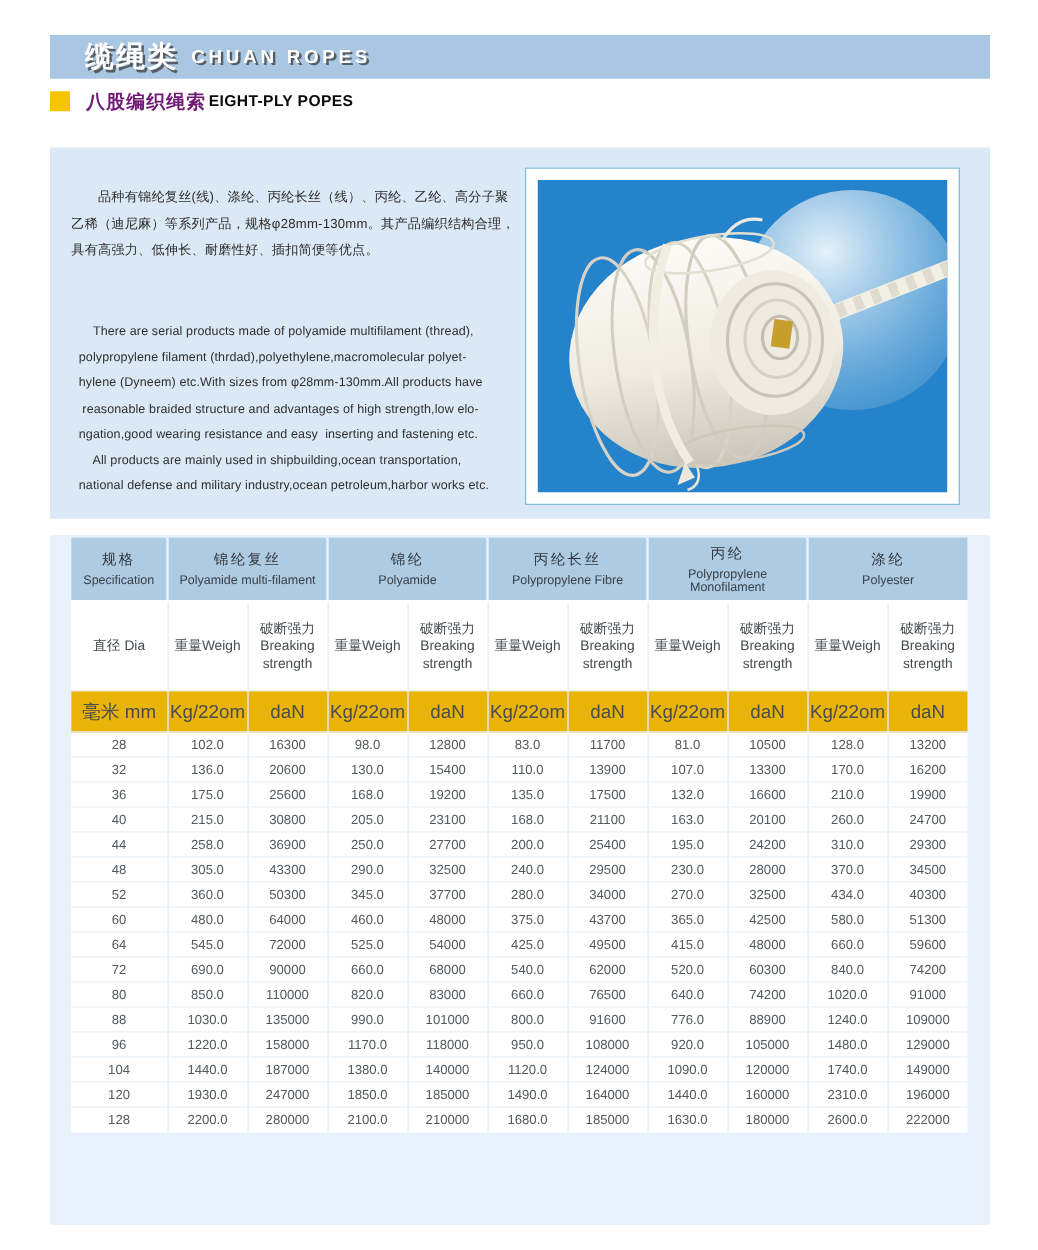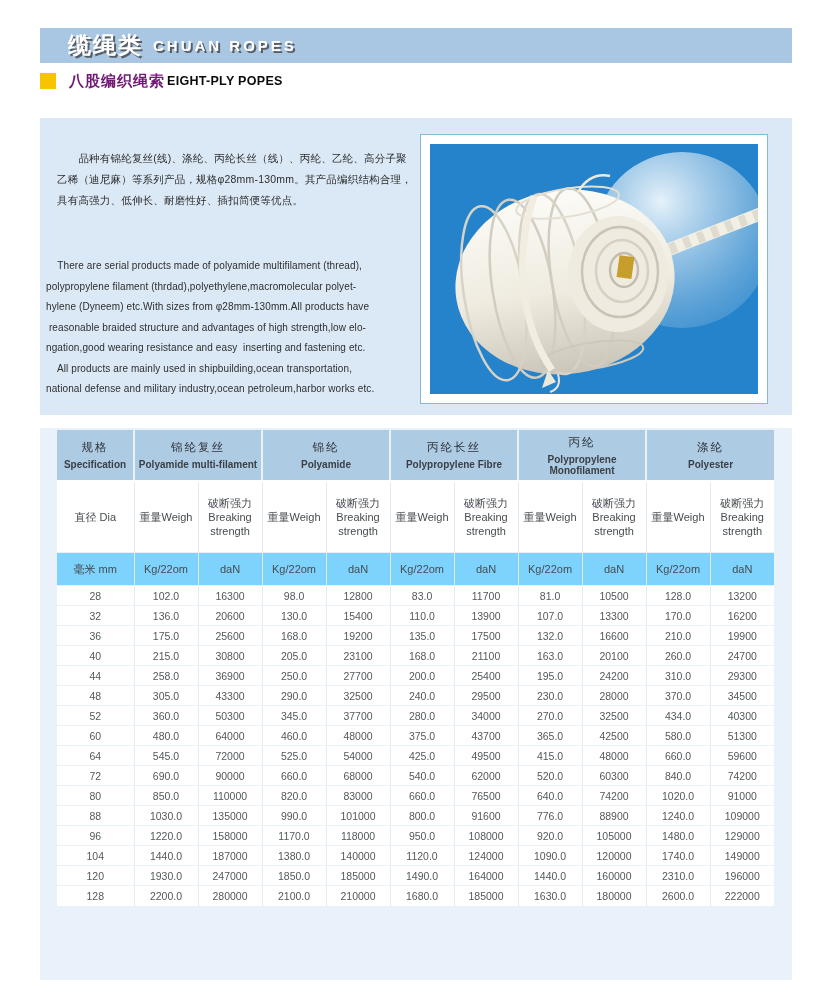--- a/index.html
+++ b/index.html
@@ -17,43 +17,43 @@
   
   .section{position:absolute;left:40px;top:71px;width:752px;height:20px;display:flex;align-items:center;}
   .section .sq{width:16px;height:16px;background:#f8c301;margin-right:13px;}
   .section .s-zh{font-size:15px;font-weight:bold;color:#701a75;letter-spacing:1px;}
   .section .s-en{font-size:12.5px;font-weight:bold;color:#0b0b0b;margin-left:2px;letter-spacing:0.3px;}
 
   
   .panel-intro{position:absolute;left:40px;top:118px;width:752px;height:297px;background:#dbe9f6;}
   .intro-zh{position:absolute;left:17px;top:18px;width:378px;white-space:pre;
             font-size:10.5px;line-height:21px;letter-spacing:0.2px;color:#2c2c2c;margin-top:12px;}
-  .intro-en{position:absolute;left:6px;top:138px;width:370px;white-space:pre;
+  .intro-en{position:absolute;left:23px;top:138px;width:370px;white-space:pre;
             font-size:10px;line-height:20.5px;letter-spacing:0.1px;color:#2e2e2e;}
 
   
   .photo-frame{position:absolute;left:380px;top:16px;width:328px;height:250px;background:#ffffff;
                border:1px solid #85bad6;padding:9px;}
   .photo-frame svg{display:block;}
 
   
   .panel-table{position:absolute;left:40px;top:428px;width:752px;height:552px;background:#e9f2fa;}
   table.spec{border-collapse:collapse;table-layout:fixed;width:715px;margin-left:17px;margin-top:2px;
              background:#ffffff;}
   col.c0{width:77px;} col.cw{width:64px;}
   tr.grp-row th{background:#aecbe4;height:50px;border-right:2px solid #e9f2fa;border-bottom:2px solid #ffffff;
                 vertical-align:middle;padding:0;}
   tr.grp-row th:last-child{border-right:none;}
   .gzh{font-size:11.5px;color:#30353a;font-weight:400;letter-spacing:2px;margin-bottom:4px;text-align:center;}
-  .gen{font-size:10px;color:#3a4046;font-weight:700;}
+  .gen{font-size:10px;color:#3a4046;font-weight:400;}
   tr.sub-row th{background:#ffffff;height:68px;font-weight:400;font-size:11px;color:#474c50;
                 border-right:1px solid #dfeaf3;border-bottom:1px solid #e7f0f7;
                 white-space:pre-line;line-height:14px;vertical-align:middle;}
   tr.sub-row th:last-child{border-right:none;}
-  tr.unit-row td{background:#7dd3fc;height:30px;font-size:11px;color:#474c50;text-align:center;
+  tr.unit-row td{background:#eab308;height:30px;font-size:15px;color:#474c50;text-align:center;
                  border-right:1px solid #dfeaf3;border-bottom:1px solid #e7f0f7;}
   tr.unit-row td:last-child{border-right:none;}
   tbody.data tr{height:20px;}
   tbody.data td{font-size:10.5px;color:#53585c;text-align:center;
                 border-right:1px solid #e2ecf4;border-bottom:1px solid #eaf1f7;padding:0;}
   tbody.data td:last-child{border-right:none;text-align:center;}
   tbody.data tr:last-child td{border-bottom:none;}
 </style>
 </head>
 <body>

